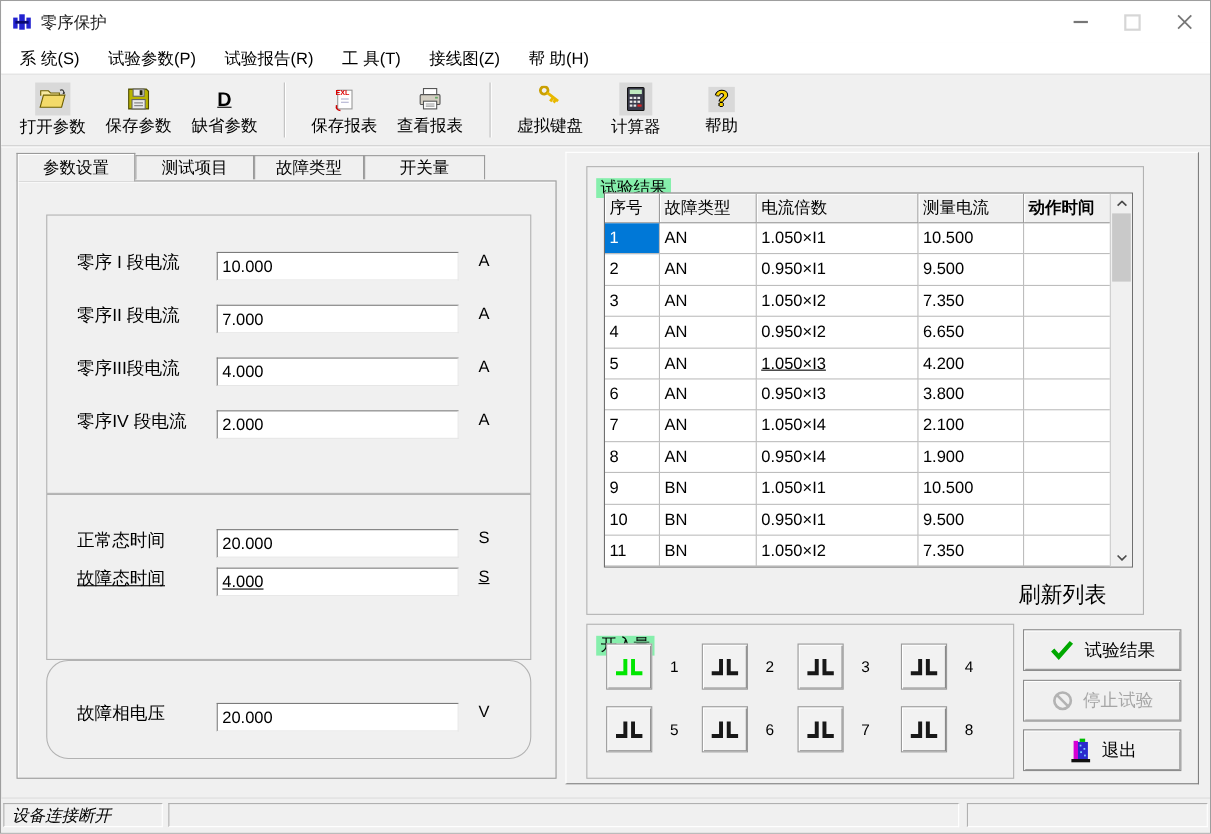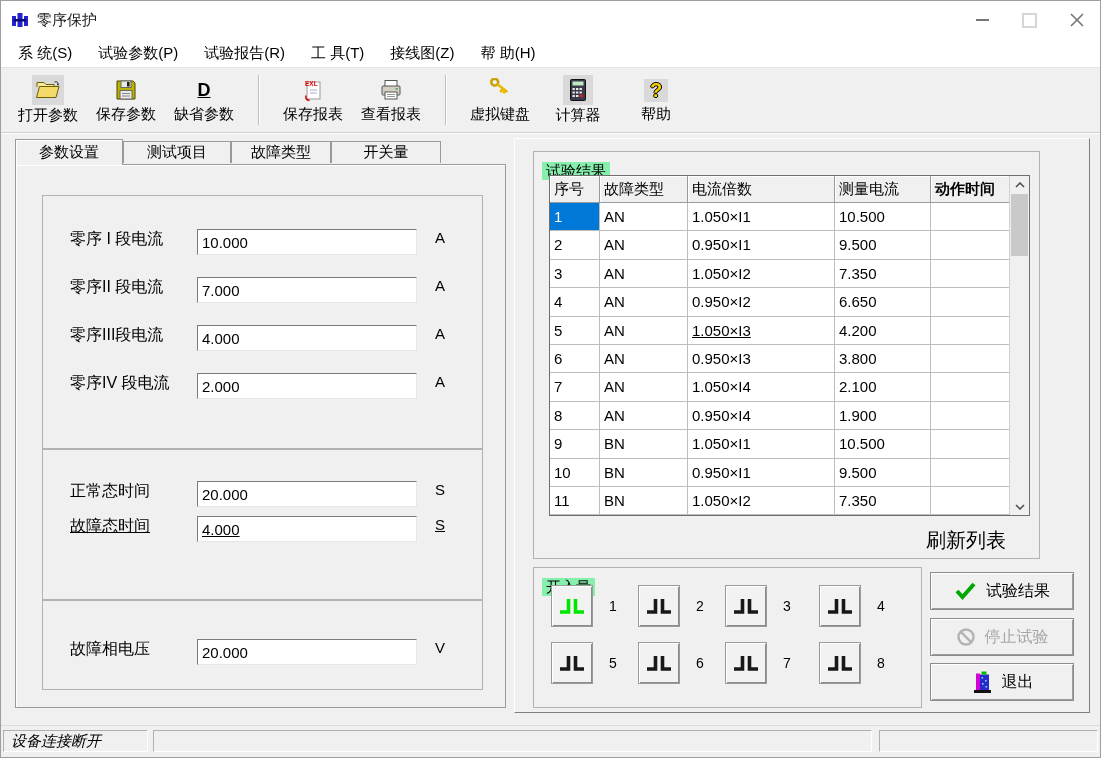--- a/index.html
+++ b/index.html
@@ -34,21 +34,21 @@
   .tab{height:22px;box-sizing:border-box;border:1px solid #9a9a9a;border-bottom:none;background:#f0f0f0;
        display:flex;align-items:center;justify-content:center;font-size:15px;position:relative;}
   .tab.selected{height:26px;margin-bottom:-1px;z-index:3;box-shadow:inset 1px 1px 0 #fff;}
   .tabpage{position:absolute;left:0;top:25px;right:0;bottom:0;background:#f0f0f0;
            border:1px solid #9a9a9a;box-shadow:inset 1px 1px 0 #fff;}
   
   .gb{position:absolute;border:1px solid #b2b2b2;box-sizing:border-box;}
   .gb-label{position:absolute;top:-10px;left:8px;background:#86efac;padding:0 4px;font-size:15px;line-height:18px;margin-top:20px;}
   #gb0{left:26px;top:30px;width:441px;height:254px;}
   #gb1{left:26px;top:284px;width:441px;height:151px;}
-  #gb2{left:26px;top:435px;width:441px;height:90px;}
+  #gb2{left:26px;top:435px;width:441px;height:90px;border-radius:20px;}
   .frow{position:absolute;left:27px;height:26px;display:flex;align-items:flex-start;}
   .flabel{width:127px;font-size:16px;white-space:nowrap;flex:none;}
   .finput{width:220px;height:26px;box-sizing:border-box;background:#fff;border:1px solid;
           border-color:#7b7b7b #e6e6e6 #e6e6e6 #7b7b7b;font-family:"Liberation Sans",sans-serif;
           font-size:15px;padding:0 4px;flex:none;}
   .funit{margin-left:18px;font-size:15px;}
   
   .rpanel{position:absolute;left:513px;top:137px;width:576px;height:575px;background:#f0f0f0;
           border:1px solid;border-color:#fff #7f7f7f #7f7f7f #fff;box-sizing:border-box;}
   #gb-results{left:18px;top:12px;width:507px;height:408px;}

